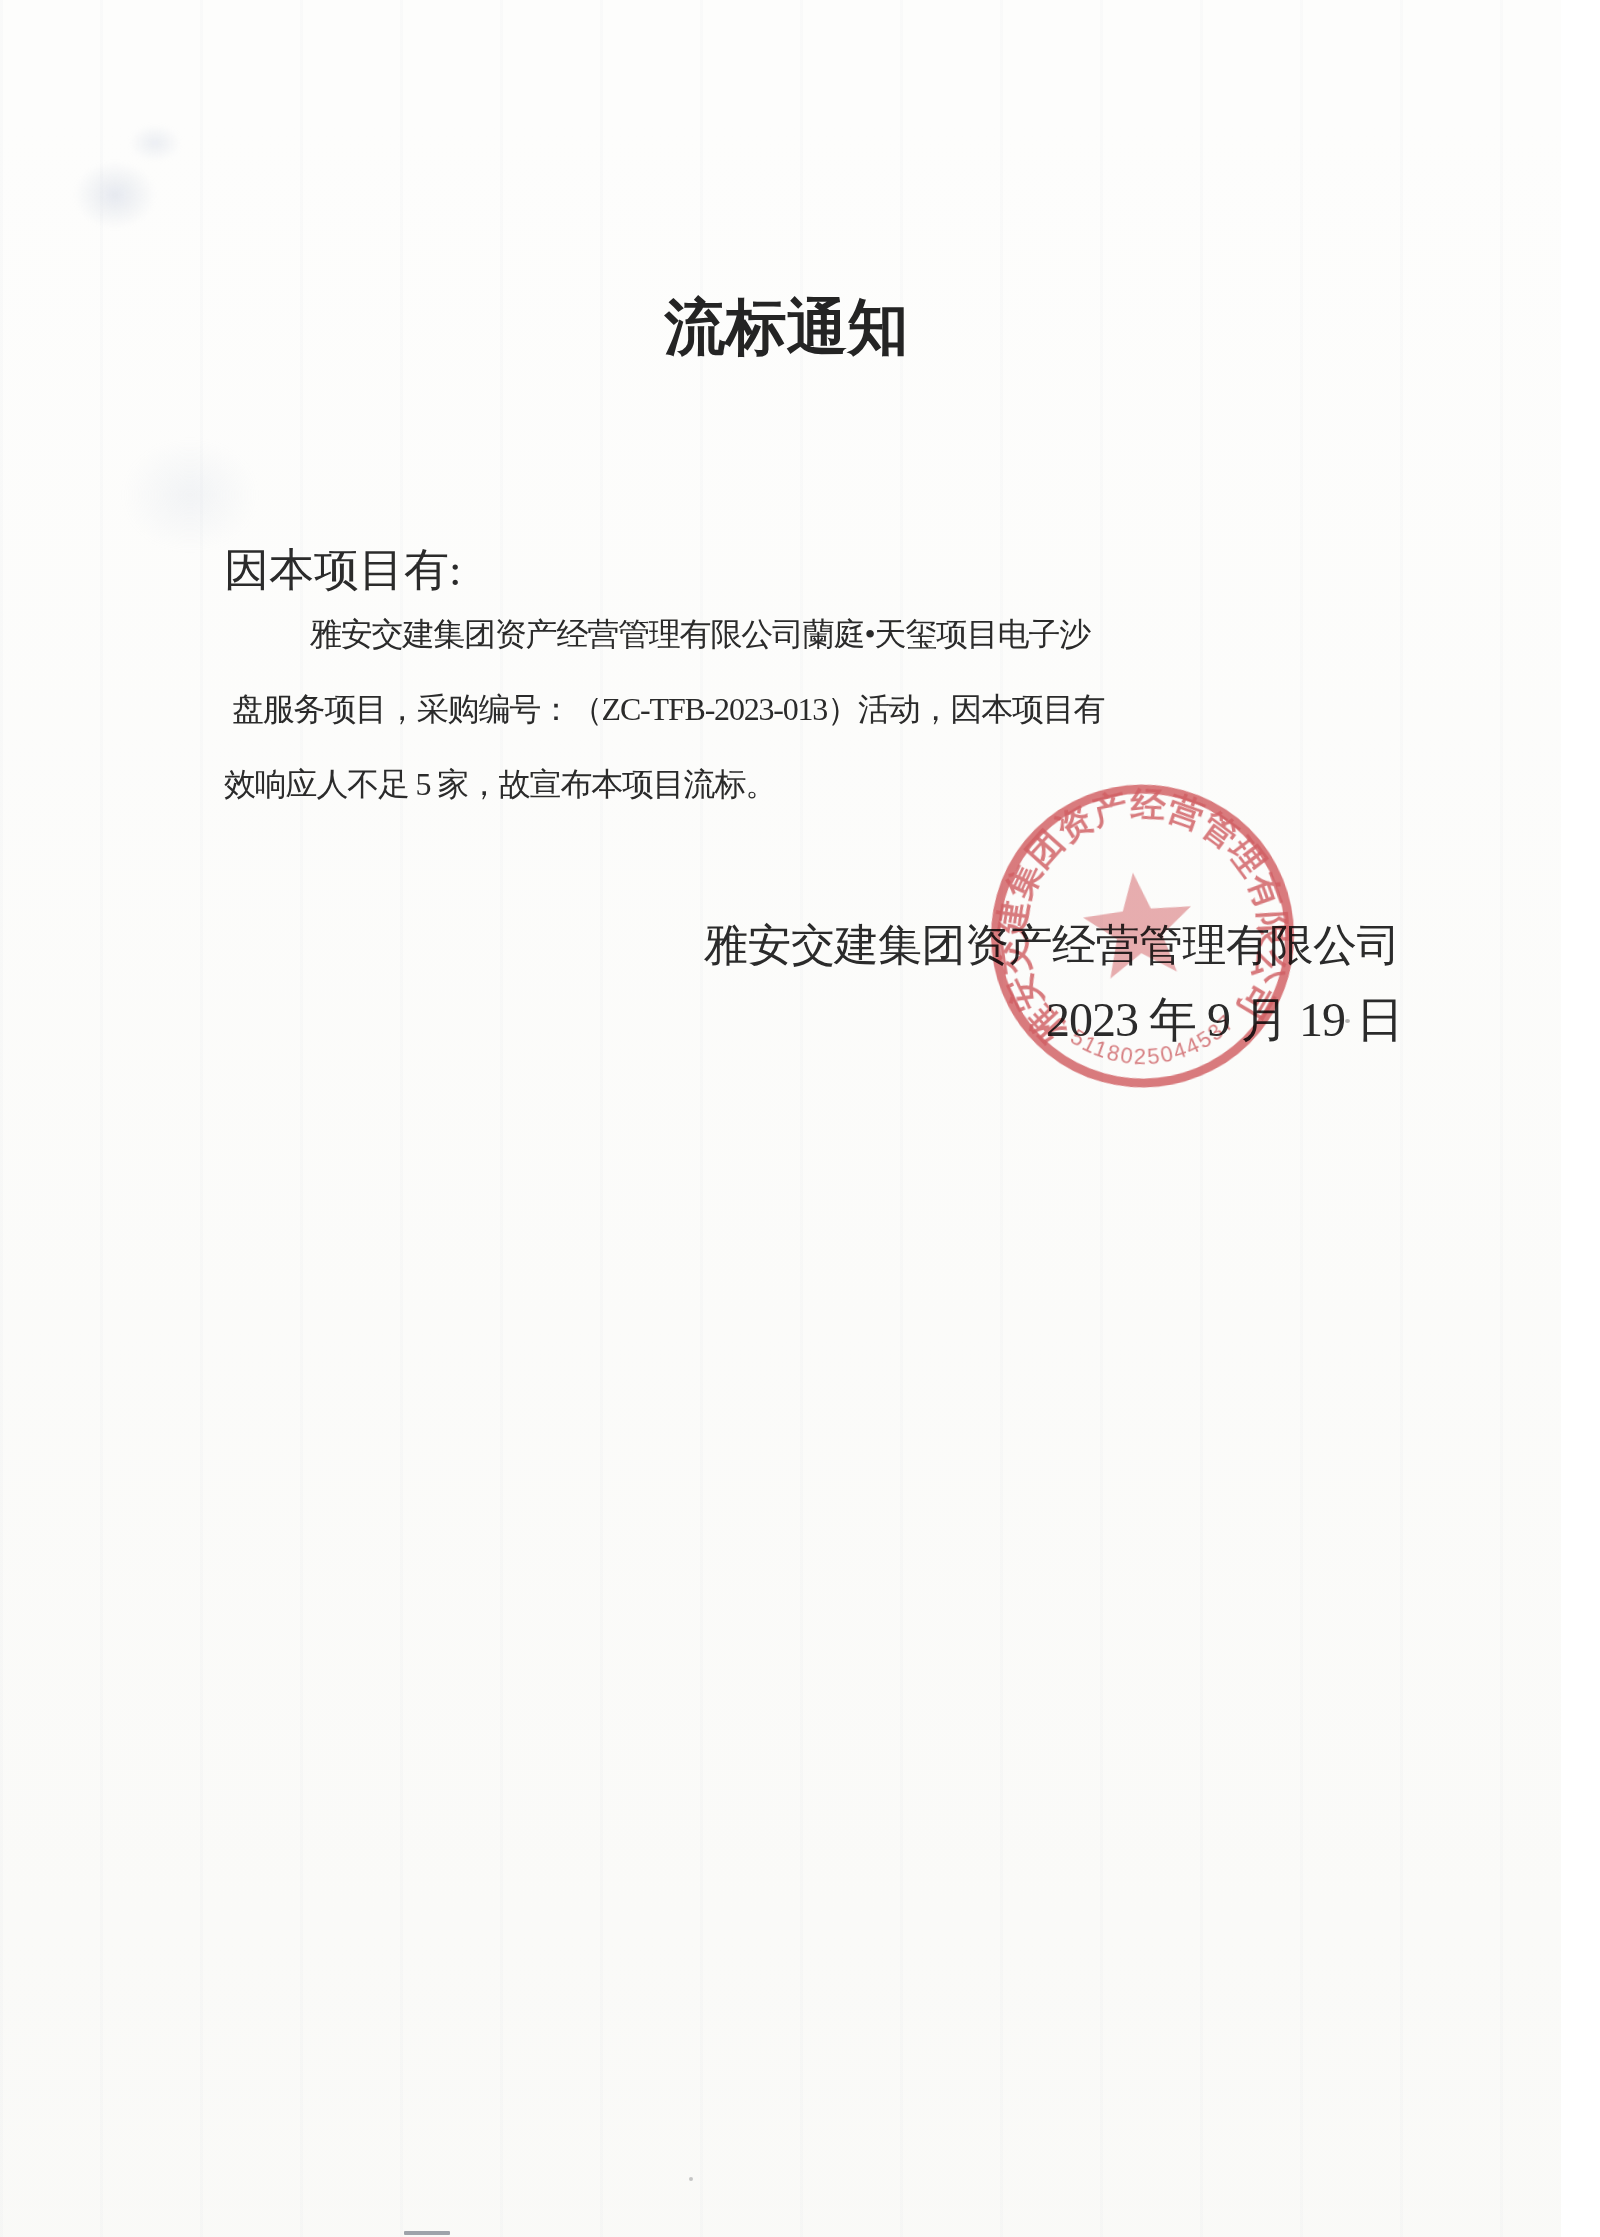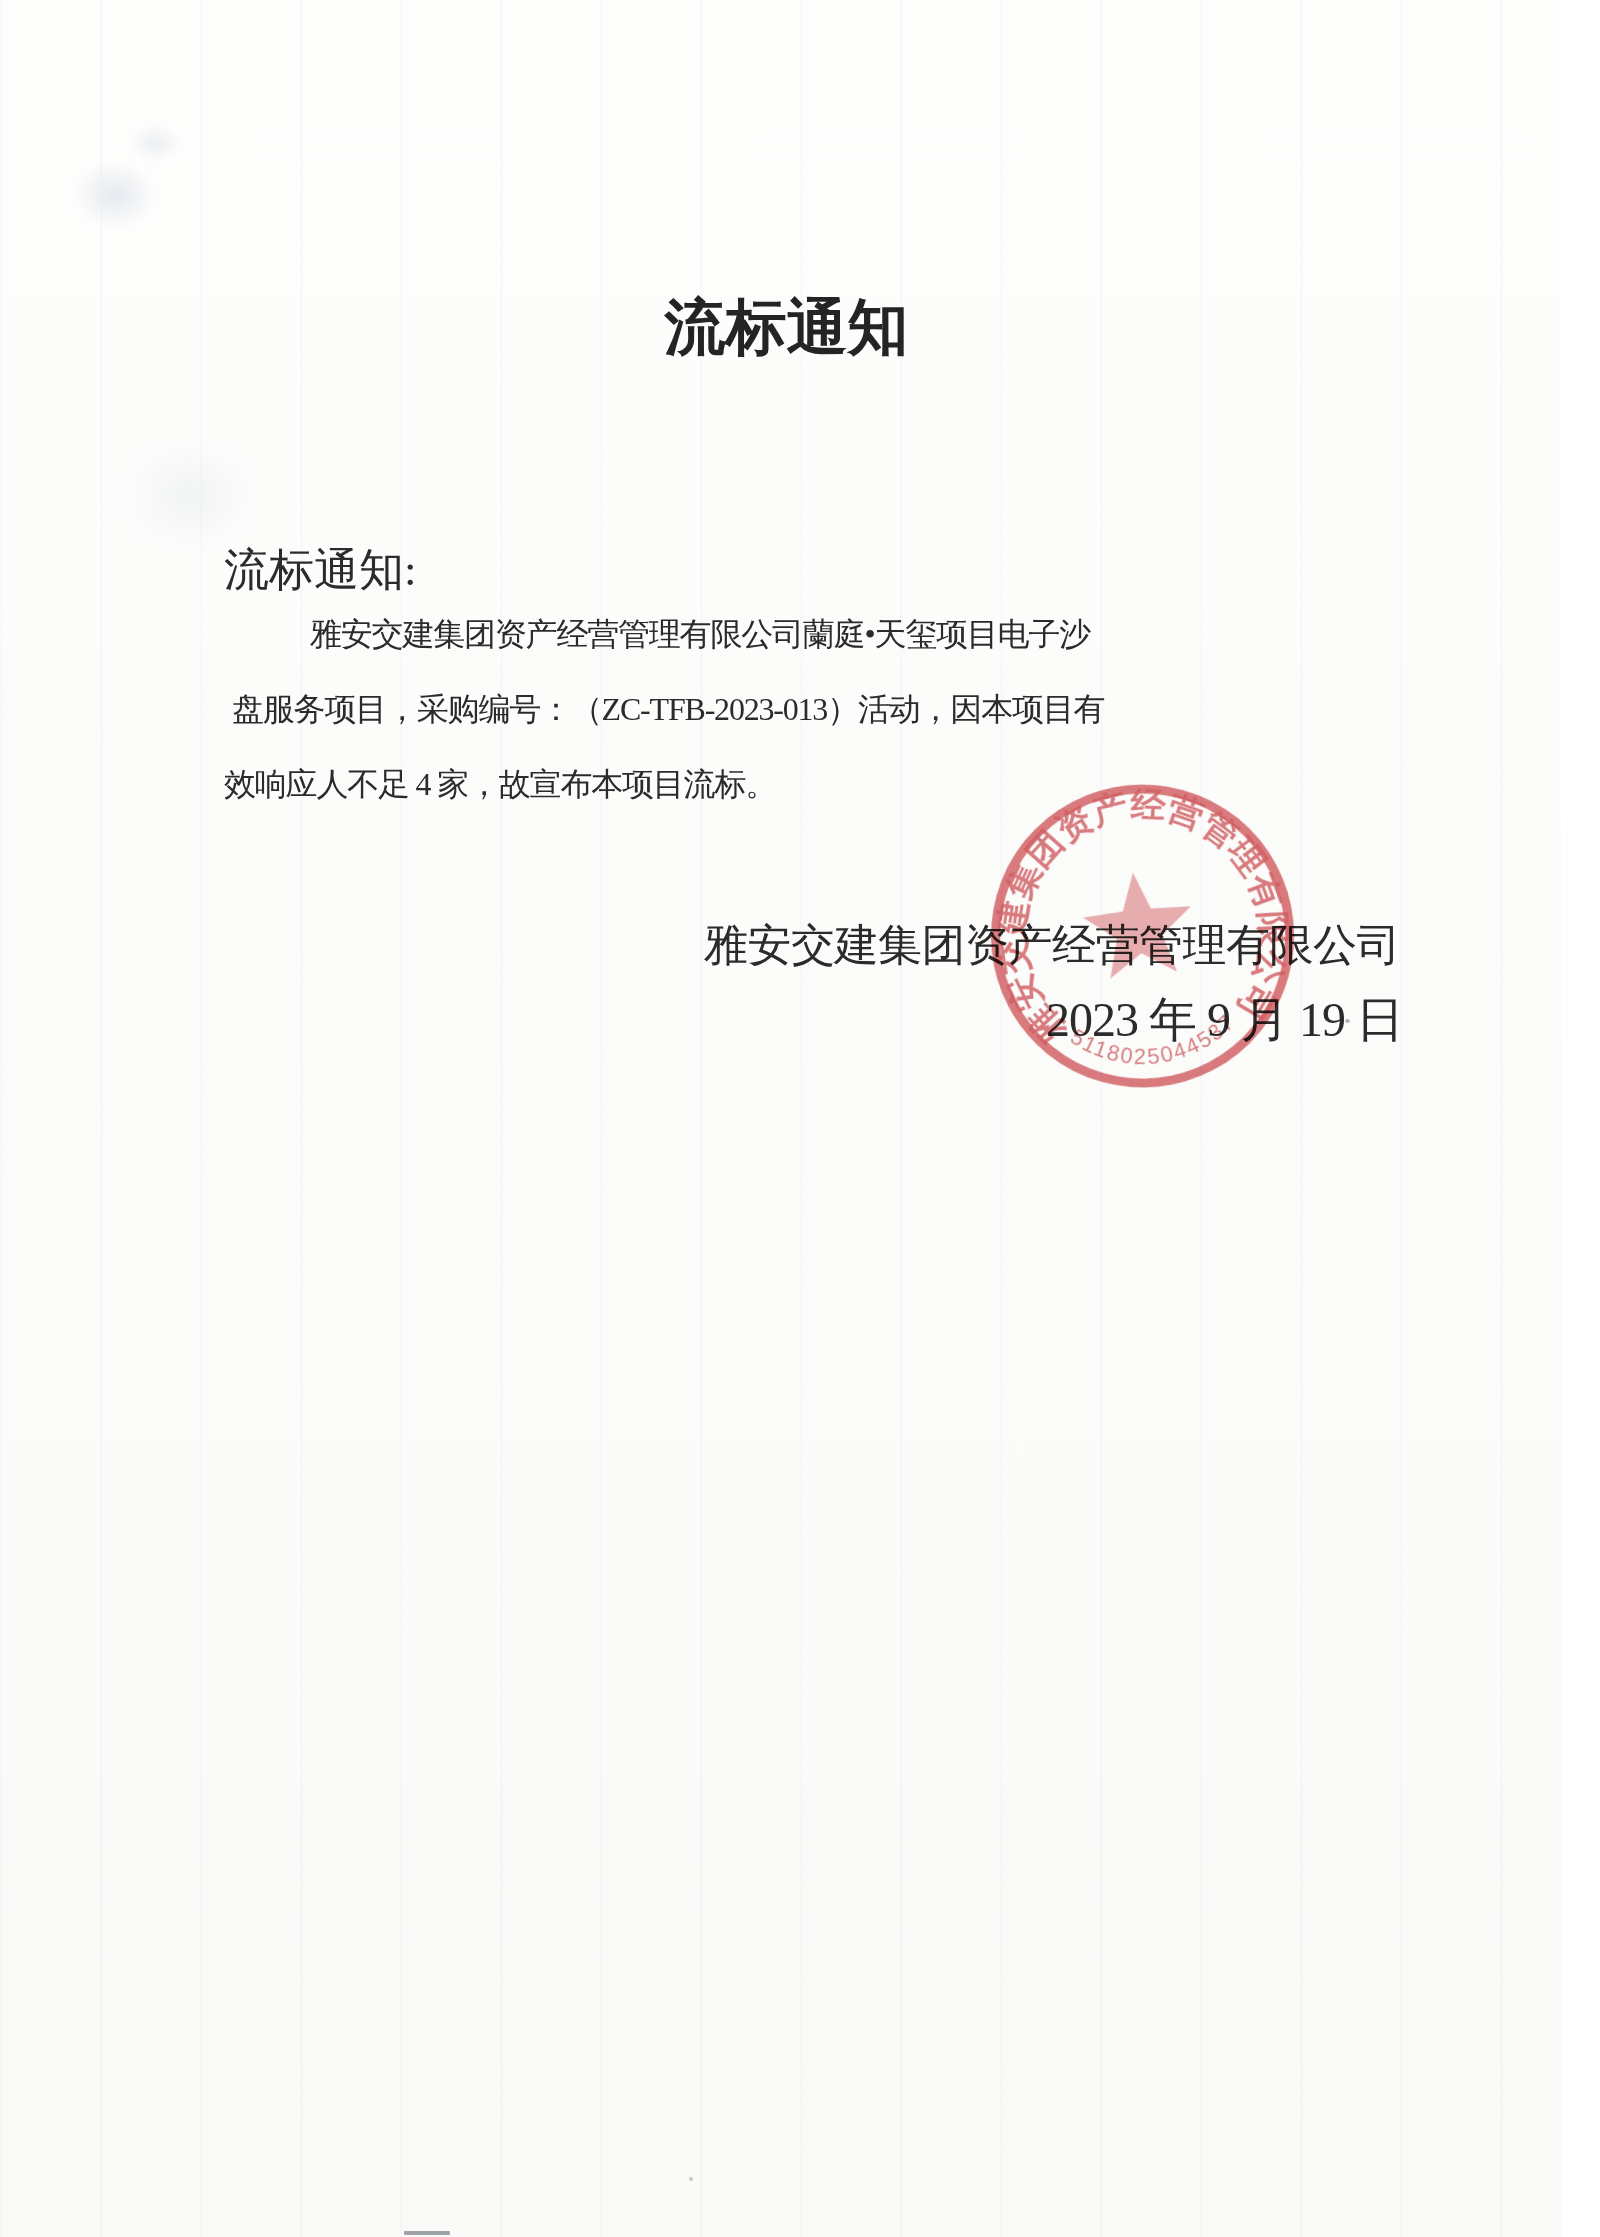--- a/index.html
+++ b/index.html
@@ -114,25 +114,25 @@
   .speck-2 { position: absolute; left: 689px; top: 2177px; width: 4px; height: 4px;
     background: #b8b8b8; border-radius: 50%; opacity: 0.8; }
 </style>
 </head>
 <body>
 
 <div class="page">
 
   <h1 class="doc-title">流标通知</h1>
 
-  <div class="salutation">流标通知:</div>
+  <div class="salutation">因本项目有:</div>
 
   <div class="bline bline-1">雅安交建集团资产经营管理有限公司蘭庭•天玺项目电子沙</div>
   <div class="bline bline-2">盘服务项目，采购编号：（ZC-TFB-2023-013）活动，因本项目有</div>
-  <div class="bline bline-3">效响应人不足 4 家，故宣布本项目流标。</div>
+  <div class="bline bline-3">效响应人不足 5 家，故宣布本项目流标。</div>
 
   <div class="issuer">雅安交建集团资产经营管理有限公司</div>
   <div class="date-line">2023 年 9 月 19 日</div>
 
   <svg class="stamp" viewBox="0 0 320 320" xmlns="http://www.w3.org/2000/svg">
     <defs>
       <path id="seal-arc-top" d="M 75.9 240.1 A 119 119 0 1 1 244.1 240.1" fill="none"></path>
       <path id="seal-arc-bottom" d="M 81.2 256.9 A 128 128 0 0 0 238.8 256.9" fill="none"></path>
     </defs>
     <circle class="seal-ring" cx="160" cy="156" r="147"></circle>

